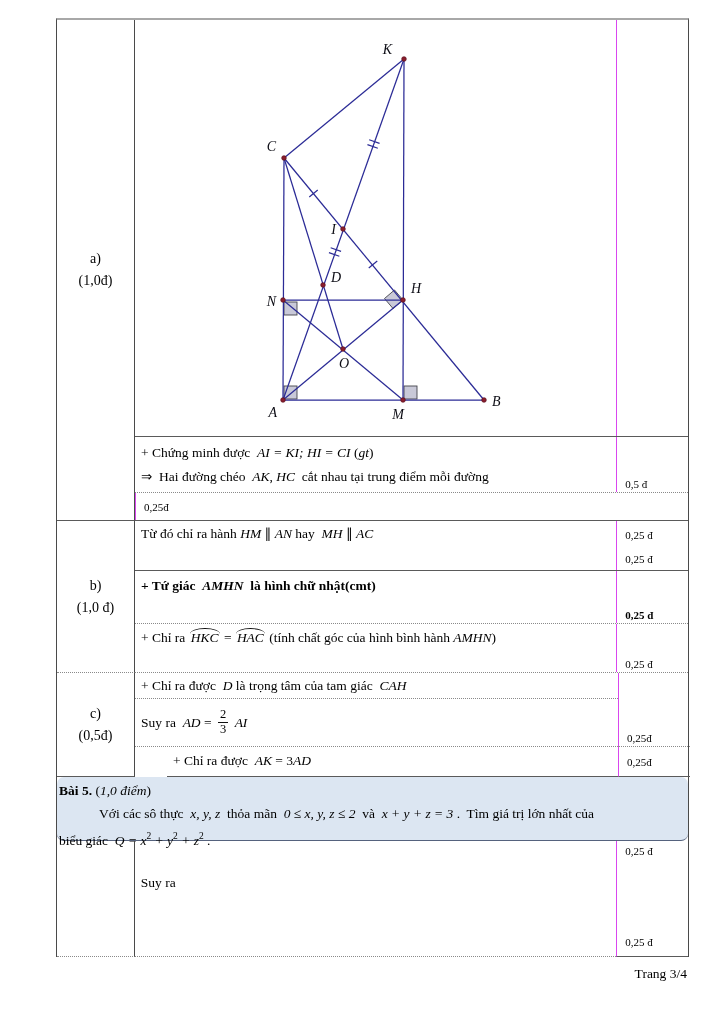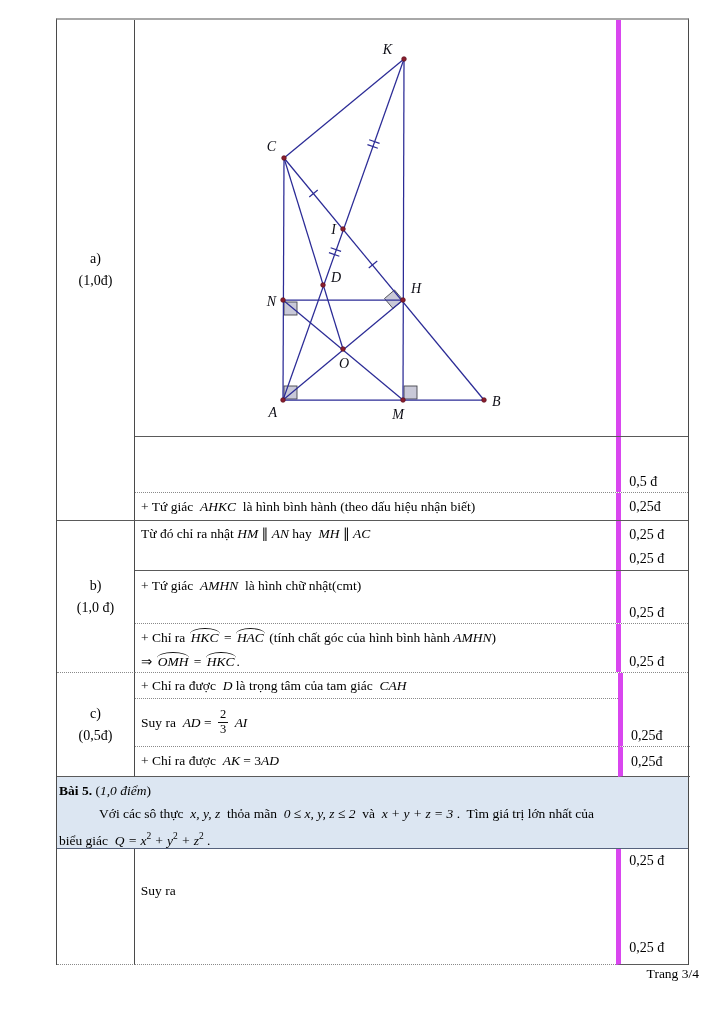--- a/index.html
+++ b/index.html
@@ -7,48 +7,48 @@
   .page{position:relative;width:724px;height:1024px;overflow:hidden;}
   .answer-table{position:absolute;left:56px;top:18px;width:633px;box-sizing:border-box;
     border-left:1px solid #4a4a4a;border-right:1px solid #4a4a4a;border-top:2px solid #a8a8a8;}
   .section{display:flex;box-sizing:border-box;}
   .label-cell{width:78px;box-sizing:border-box;border-right:1px solid #4a4a4a;
     display:flex;flex-direction:column;justify-content:center;align-items:center;
     font-size:14px;line-height:22px;}
   .section-rows{flex:1;display:flex;flex-direction:column;min-width:0;}
   .subrow{display:flex;box-sizing:border-box;}
   .mid{width:483px;box-sizing:border-box;padding:0 2px 0 6px;font-size:13.5px;overflow:hidden;}
-  .score-cell{width:72px;box-sizing:border-box;border-left:5px solid #d946ef;
-    padding:2px 0 2px 8px;font-size:14px;display:flex;flex-direction:column;}
+  .score-cell{width:72px;box-sizing:border-box;border-left:1px solid #d946ef;
+    padding:2px 0 2px 8px;font-size:11px;display:flex;flex-direction:column;}
   .score-cell.bottom{justify-content:flex-end;}
   .score-cell.center{justify-content:center;}
   .score-cell.split{justify-content:space-between;padding-top:4px;padding-bottom:8px;}
   .bb-solid{border-bottom:1px solid #5a5a5a;}
   .bb-dot{border-bottom:1px dotted #8a8a8a;}
   .tline{line-height:24px;white-space:pre;}
   .tline.flexline{display:flex;align-items:center;height:100%;}
   .math{font-style:italic;}
   .bold{font-weight:bold;}
   .italic{font-style:italic;}
   .sup{font-size:9.5px;vertical-align:6px;}
   .hat{position:relative;font-style:italic;padding:0 2px;}
   .hat::after{content:"";position:absolute;left:1px;right:1px;top:-2px;height:5px;
     border-top:1.3px solid #111;border-radius:50% 50% 0 0 / 6px 6px 0 0;}
   .frac{display:inline-flex;flex-direction:column;align-items:center;vertical-align:middle;
     line-height:1.1;font-size:12.5px;margin:0 3px;}
   .frac .den{border-top:1px solid #111;padding:0 2px;}
   .figure-row{height:417px;}
   .figure-cell{position:relative;}
-  .bai5-block{box-sizing:border-box;height:72px;border-bottom:1px solid #55627d;
-    padding:2px 4px 2px 2px;font-size:13.5px;}
+  .bai5-block{box-sizing:border-box;height:64px;border-bottom:1px solid #55627d;
+    padding:2px 4px 2px 2px;font-size:13.5px;border-radius:7px;}
   .bai5-block .tline{line-height:23px;}
   .bai5-block .indent{padding-left:40px;}
   .last-mid{padding-top:26px;}
   .last-mid .tline{line-height:31px;}
-  .footer{position:absolute;left:68px;top:966px;width:633px;text-align:right;
+  .footer{position:absolute;left:56px;top:966px;width:633px;text-align:right;
     font-size:13.5px;padding-right:2px;box-sizing:border-box;}
 </style>
 </head>
 <body>
 
 <div class="page">
 
   <div class="answer-table">
 
     <div class="section">
@@ -107,63 +107,61 @@
                 <circle cx="262" cy="380" r="2.3" fill="#8b1e2d" stroke="#5a0f1d" stroke-width="0.7"></circle>
                 <text x="257" y="399" text-anchor="middle" font-size="14" font-style="italic" font-family="&quot;Liberation Serif&quot;, serif" fill="#0c0c14">M</text>
                 <circle cx="343" cy="380" r="2.3" fill="#8b1e2d" stroke="#5a0f1d" stroke-width="0.7"></circle>
                 <text x="351" y="386" text-anchor="start" font-size="14" font-style="italic" font-family="&quot;Liberation Serif&quot;, serif" fill="#0c0c14">B</text>
               </svg>
           </div>
           <div class="score-cell"></div>
         </div>
         <div class="subrow bb-dot" style="height:56px;">
           <div class="mid" style="padding-top:4px;">
+            <div class="tline"><span>+ Chứng minh được  </span><span class="math">AI = KI; HI = CI</span><span> (</span><span class="math">gt</span><span>)</span></div>
+            <div class="tline"><span>⇒  Hai đường chéo  </span><span class="math">AK</span><span>, </span><span class="math">HC</span><span>  cắt nhau tại trung điểm mỗi đường</span></div>
           </div>
           <div class="score-cell bottom">
             <div>0,5 đ</div>
           </div>
         </div>
         <div class="subrow bb-solid" style="height:28px;">
-          <div class="mid">
-            <div class="tline" style="line-height:27px;"><span>+ Tứ giác  </span><span class="math">AHKC</span><span>  là hình bình hành (theo dấu hiệu nhận biết)</span></div>
-          </div>
           <div class="score-cell center">
             <div>0,25đ</div>
           </div>
         </div>
       </div>
     </div>
 
     <div class="section">
       <div class="label-cell bb-dot">
         <div>b)</div>
         <div>(1,0 đ)</div>
       </div>
       <div class="section-rows">
         <div class="subrow bb-solid" style="height:50px;">
           <div class="mid" style="padding-top:1px;">
-            <div class="tline"><span>Từ đó chỉ ra nhật </span><span class="math">HM</span><span> ∥ </span><span class="math">AN</span><span> hay  </span><span class="math">MH</span><span> ∥ </span><span class="math">AC</span></div>
+            <div class="tline"><span>Từ đó chỉ ra hành </span><span class="math">HM</span><span> ∥ </span><span class="math">AN</span><span> hay  </span><span class="math">MH</span><span> ∥ </span><span class="math">AC</span></div>
           </div>
           <div class="score-cell">
             <div style="line-height:24px;">0,25 đ</div>
             <div style="line-height:24px;">0,25 đ</div>
           </div>
         </div>
-        <div class="subrow bb-dot" style="height:53px;">
+        <div class="subrow bb-dot" style="height:53px;font-weight:bold;">
           <div class="mid" style="padding-top:3px;">
             <div class="tline"><span>+ Tứ giác  </span><span class="math">AMHN</span><span>  là hình chữ nhật(cmt)</span></div>
           </div>
           <div class="score-cell bottom">
             <div>0,25 đ</div>
           </div>
         </div>
         <div class="subrow bb-dot" style="height:49px;">
           <div class="mid" style="padding-top:2px;">
             <div class="tline"><span>+ Chỉ ra </span><span class="hat">HKC</span><span> = </span><span class="hat">HAC</span><span> (tính chất góc của hình bình hành </span><span class="math">AMHN</span><span>)</span></div>
-            <div class="tline"><span>⇒ </span><span class="hat">OMH</span><span> = </span><span class="hat">HKC</span><span>.</span></div>
           </div>
           <div class="score-cell bottom">
             <div>0,25 đ</div>
           </div>
         </div>
       </div>
     </div>
 
     <div class="section">
       <div class="label-cell bb-solid">
@@ -171,21 +169,21 @@
         <div>(0,5đ)</div>
       </div>
       <div class="section-rows" style="flex-direction:row;display:flex;">
         <div style="display:flex;flex-direction:column;width:483px;">
           <div class="mid bb-dot" style="height:26px;width:483px;">
             <div class="tline" style="line-height:25px;"><span>+ Chỉ ra được  </span><span class="math">D</span><span> là trọng tâm của tam giác  </span><span class="math">CAH</span></div>
           </div>
           <div class="mid bb-dot" style="height:48px;width:483px;">
             <div class="tline flexline"><span>Suy ra  </span><span class="math">AD</span><span> = </span><span class="frac"><span class="num">2</span><span class="den">3</span></span><span> </span><span class="math">AI</span></div>
           </div>
-          <div class="mid bb-solid" style="height:30px;width:483px;">
+          <div class="mid bb-solid" style="height:30px;width:483px;margin-left:32px;">
             <div class="tline" style="line-height:28px;"><span>+ Chỉ ra được  </span><span class="math">AK</span><span> = 3</span><span class="math">AD</span></div>
           </div>
         </div>
         <div style="display:flex;flex-direction:column;">
           <div class="score-cell bottom bb-dot" style="height:74px;">
             <div>0,25đ</div>
           </div>
           <div class="score-cell center bb-solid" style="height:30px;">
             <div>0,25đ</div>
           </div>

